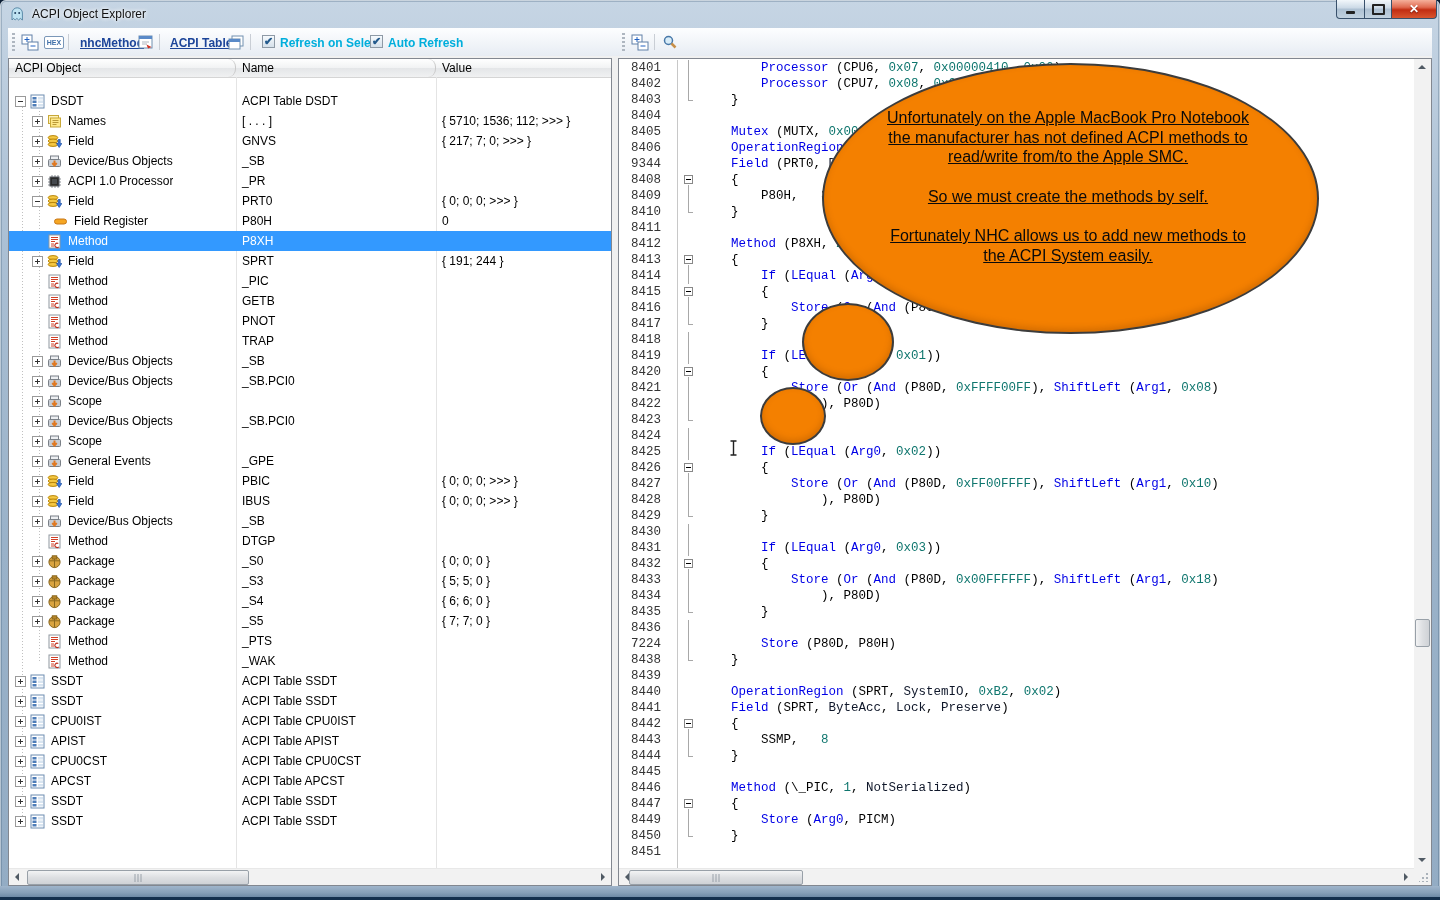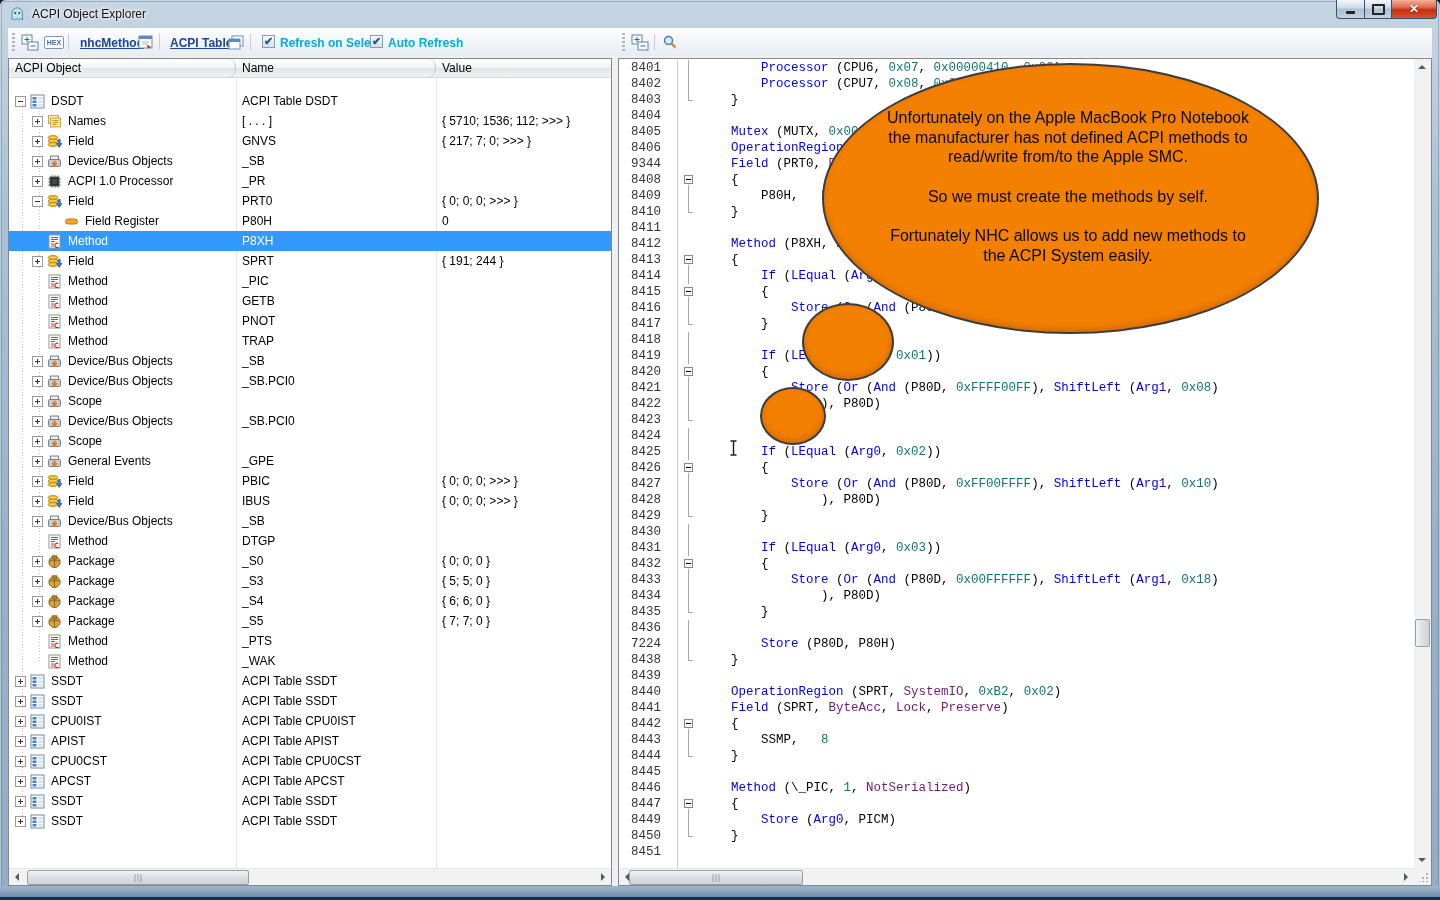--- a/index.html
+++ b/index.html
@@ -99,27 +99,27 @@
   .cline{position:relative;height:16px;font-family:"Liberation Mono","DejaVu Sans Mono",monospace;font-size:12.5px;}
   .ln{position:absolute;left:12px;top:1px;color:#333;}
   .fold{position:absolute;left:62px;top:0;width:14px;height:16px;}
   .fold-line::before{content:"";position:absolute;left:7px;top:0;bottom:0;width:1px;background:#A8A8A8;}
   .fold-end::before{content:"";position:absolute;left:7px;top:0;height:9px;width:1px;background:#A8A8A8;}
   .fold-end::after{content:"";position:absolute;left:7px;top:8px;width:5px;height:1px;background:#A8A8A8;}
   .fold-box::after{content:"";position:absolute;left:7px;top:13px;bottom:0;width:1px;background:#A8A8A8;}
   .fbox{position:absolute;left:3px;top:3px;width:9px;height:9px;box-sizing:border-box;border:1px solid #888;background:#fff;}
   .fbox::before{content:"";position:absolute;left:1px;top:3px;width:5px;height:1px;background:#000;}
   .ctext{position:absolute;left:82px;top:1px;white-space:pre;}
-  .tk-k{color:#0000E6;} .tk-n{color:#0f766e;} .tk-t{color:#701a75;} .tk-p{color:#000;}
+  .tk-k{color:#0000E6;} .tk-n{color:#0f766e;} .tk-t{color:#0f172a;} .tk-p{color:#000;}
   
   .bubble{position:absolute;background:#F48000;border:2px solid #3C3C3C;border-radius:50%;
           box-shadow:inset 0 -3px 6px rgba(120,50,0,.25);z-index:50;}
   .bubble-text{position:absolute;z-index:51;width:370px;text-align:center;font-size:16px;
           line-height:19.5px;color:#0A0A0A;}
-  .bubble-text .para{margin:0 0 20px 0;}
+  .bubble-text .para{margin:0 0 20px 0;text-decoration:underline;}
   .ibeam{position:absolute;z-index:40;}
 </style>
 </head>
 <body>
 
 <div class="window">
 
   <div class="titlebar">
     <span class="title-icon">
       <svg width="17" height="16" viewBox="0 0 17 16">
@@ -306,21 +306,21 @@
                 <ellipse cx="6" cy="10.4" rx="4.8" ry="2" fill="#F5C842" stroke="#B8860B"></ellipse>
                 <path d="M11.2 5.5v4h-1.7l2.7 4 2.7-4h-1.7v-4z" fill="#3C78DC" stroke="#1E50A0" stroke-width="0.7"></path>
               </svg>
             </span>
             <span class="tlabel">Field</span>
           </div>
           <span class="tname">PRT0</span>
           <span class="tval">{ 0; 0; 0; &gt;&gt;&gt; }</span>
         </div>
         <div class="trow">
-          <div class="tcell-label" style="padding-left: 40px; text-align: center;">
+          <div class="tcell-label" style="padding-left: 29px; text-align: center;">
             <span class="exp-spacer"></span>
             <span class="ticon">
               <svg width="15" height="15" viewBox="0 0 15 15">
                 <rect x="1.5" y="5" width="12" height="5" rx="2.5" fill="#F5A623" stroke="#C87818"></rect>
               </svg>
             </span>
             <span class="tlabel">Field Register</span>
           </div>
           <span class="tname">P80H</span>
           <span class="tval">0</span>

